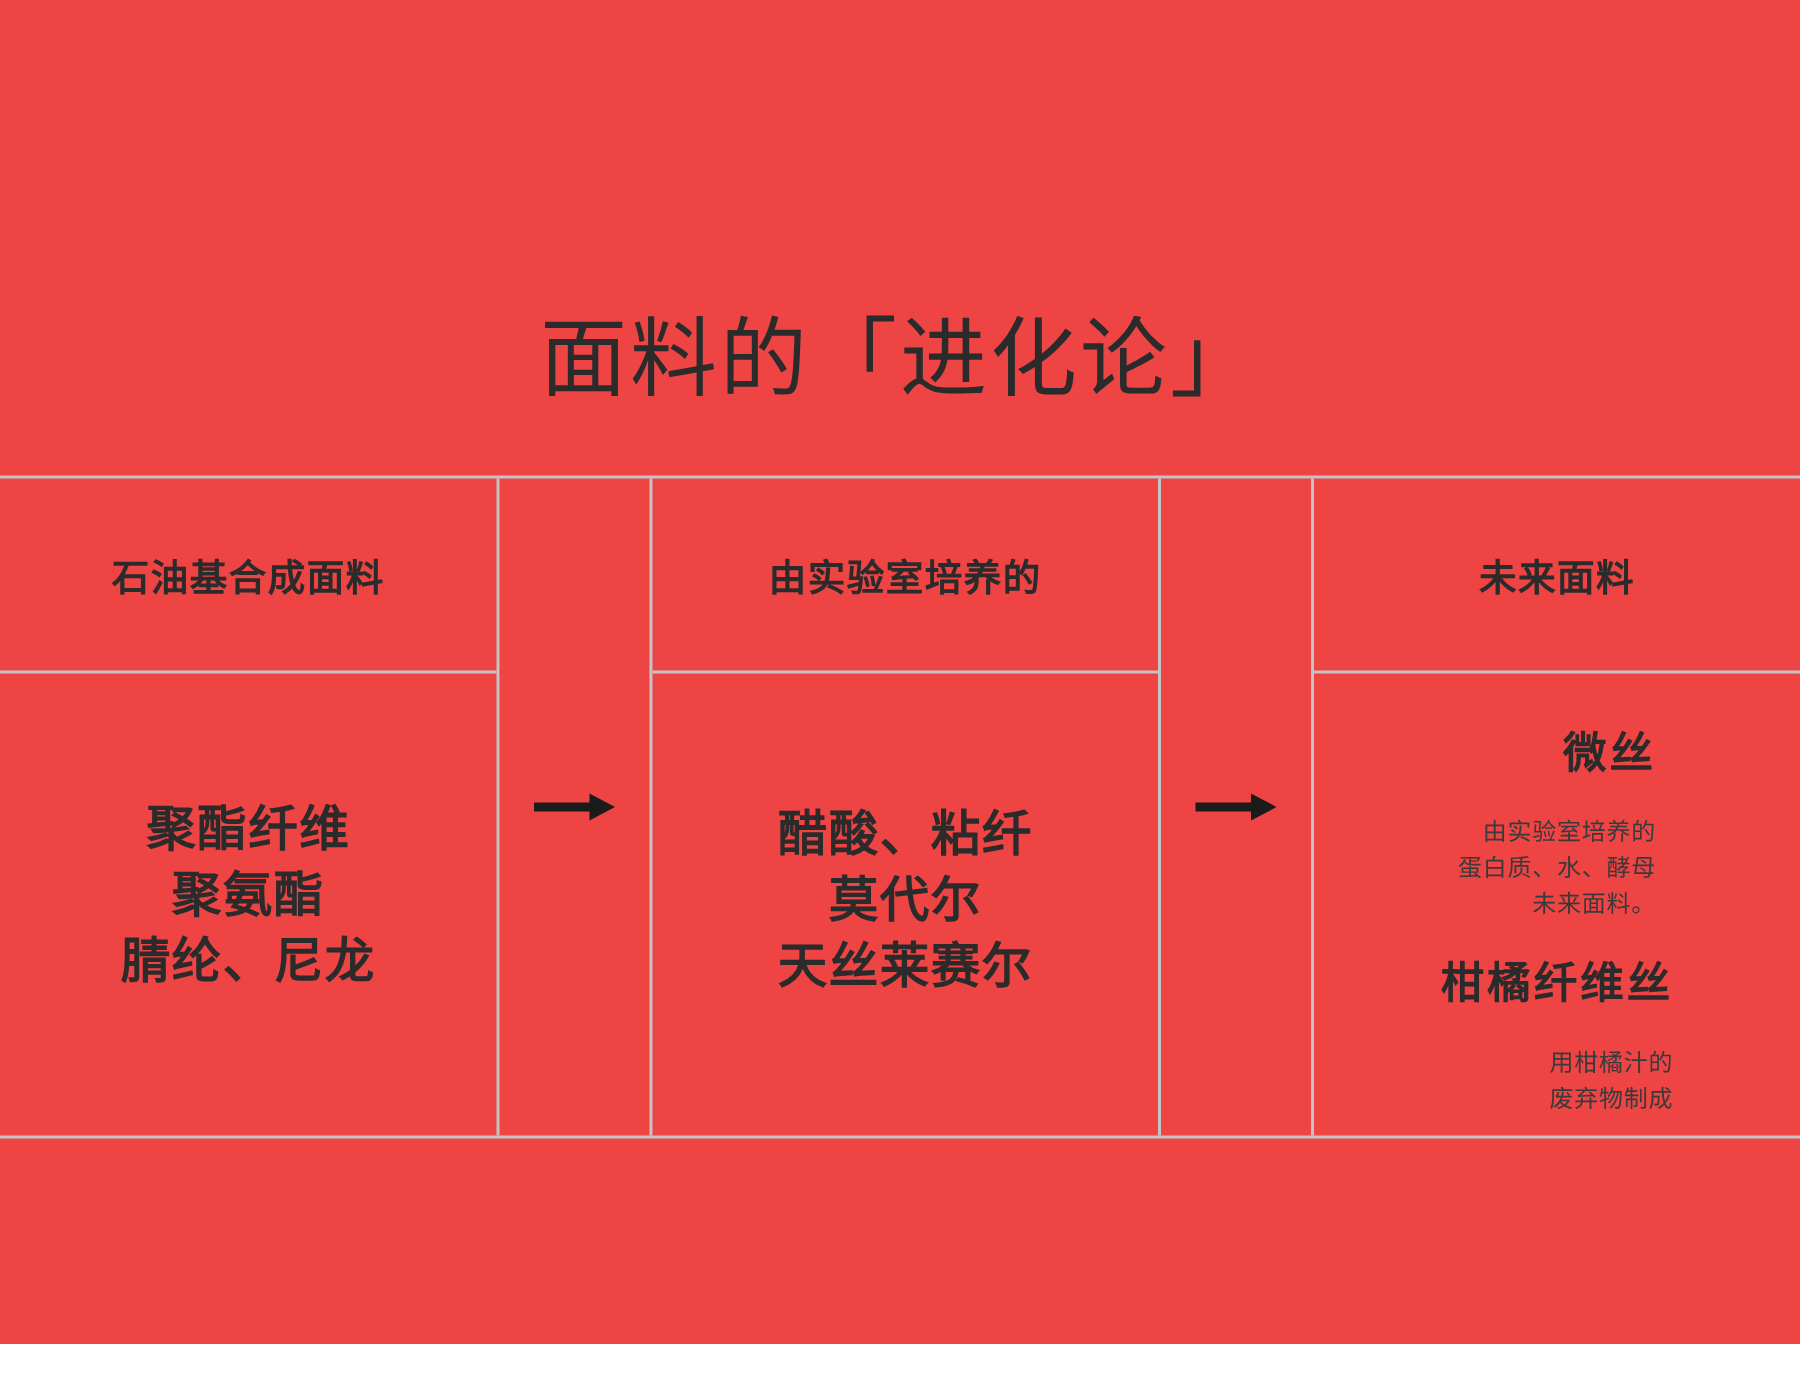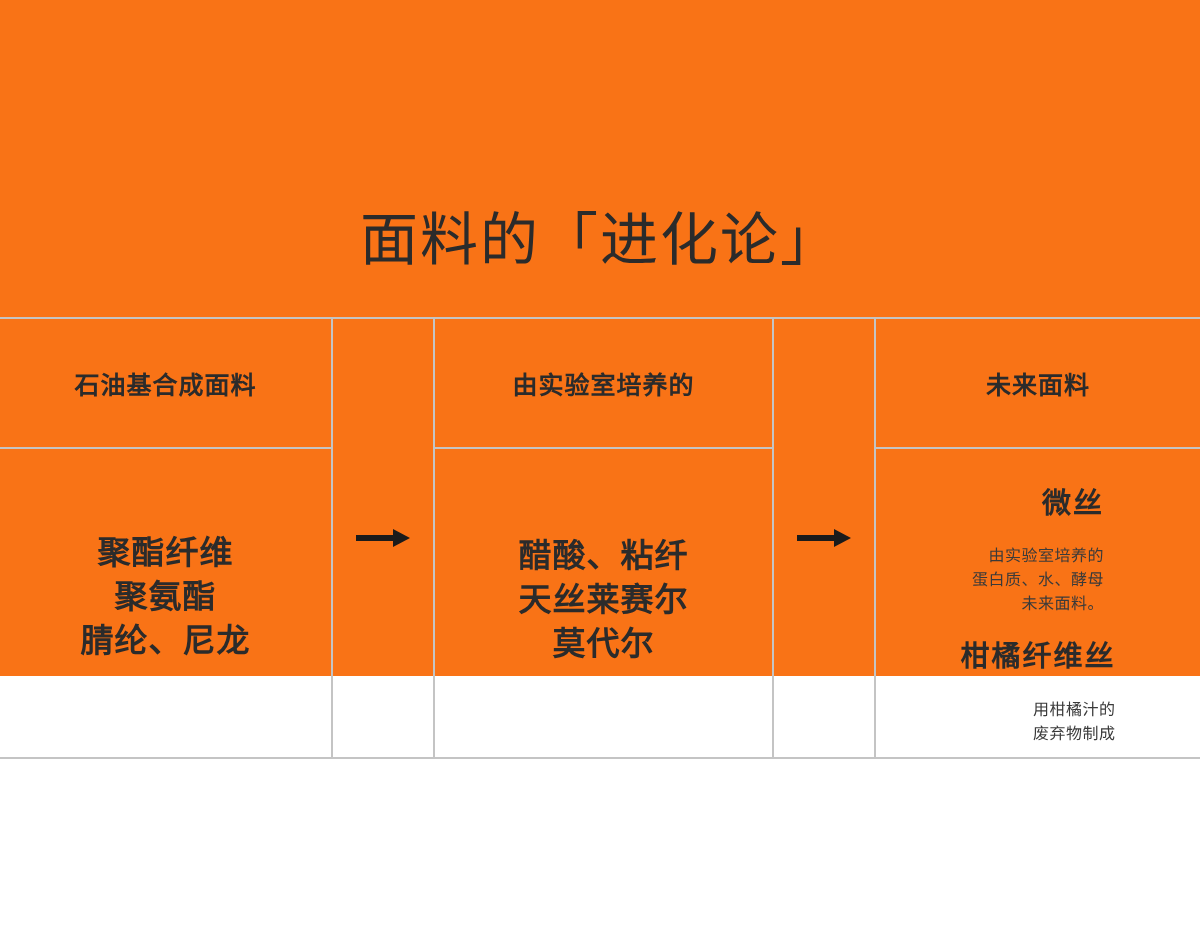--- a/index.html
+++ b/index.html
@@ -12,22 +12,22 @@
     height: 928px;
     background: #ffffff;
     font-family: "Liberation Sans", "DejaVu Sans", sans-serif;
     color: #2b2b2b;
     overflow: hidden;
   }
 
   .page {
     position: relative;
     width: 1200px;
-    height: 676px;
-    background: #f97316;
+    height: 896px;
+    background: #ef4444;
   }
 
   
   .title-wrap {
     position: absolute;
     top: 168px;
     left: 0;
     width: 1200px;
     text-align: center;
   }
@@ -200,22 +200,22 @@
       </span>
     </div>
 
     <div class="col col-stage-2">
       <div class="cell-head">
         <span class="head-label">由实验室培养的</span>
       </div>
       <div class="cell-body">
         <div class="stage-lines">
           <span class="ln">醋酸、粘纤</span>
+          <span class="ln">莫代尔</span>
           <span class="ln">天丝莱赛尔</span>
-          <span class="ln">莫代尔</span>
         </div>
       </div>
     </div>
 
     <div class="col-arrow">
       <span class="arrow-icon">
         <span class="shaft"></span>
         <span class="head"></span>
       </span>
     </div>

